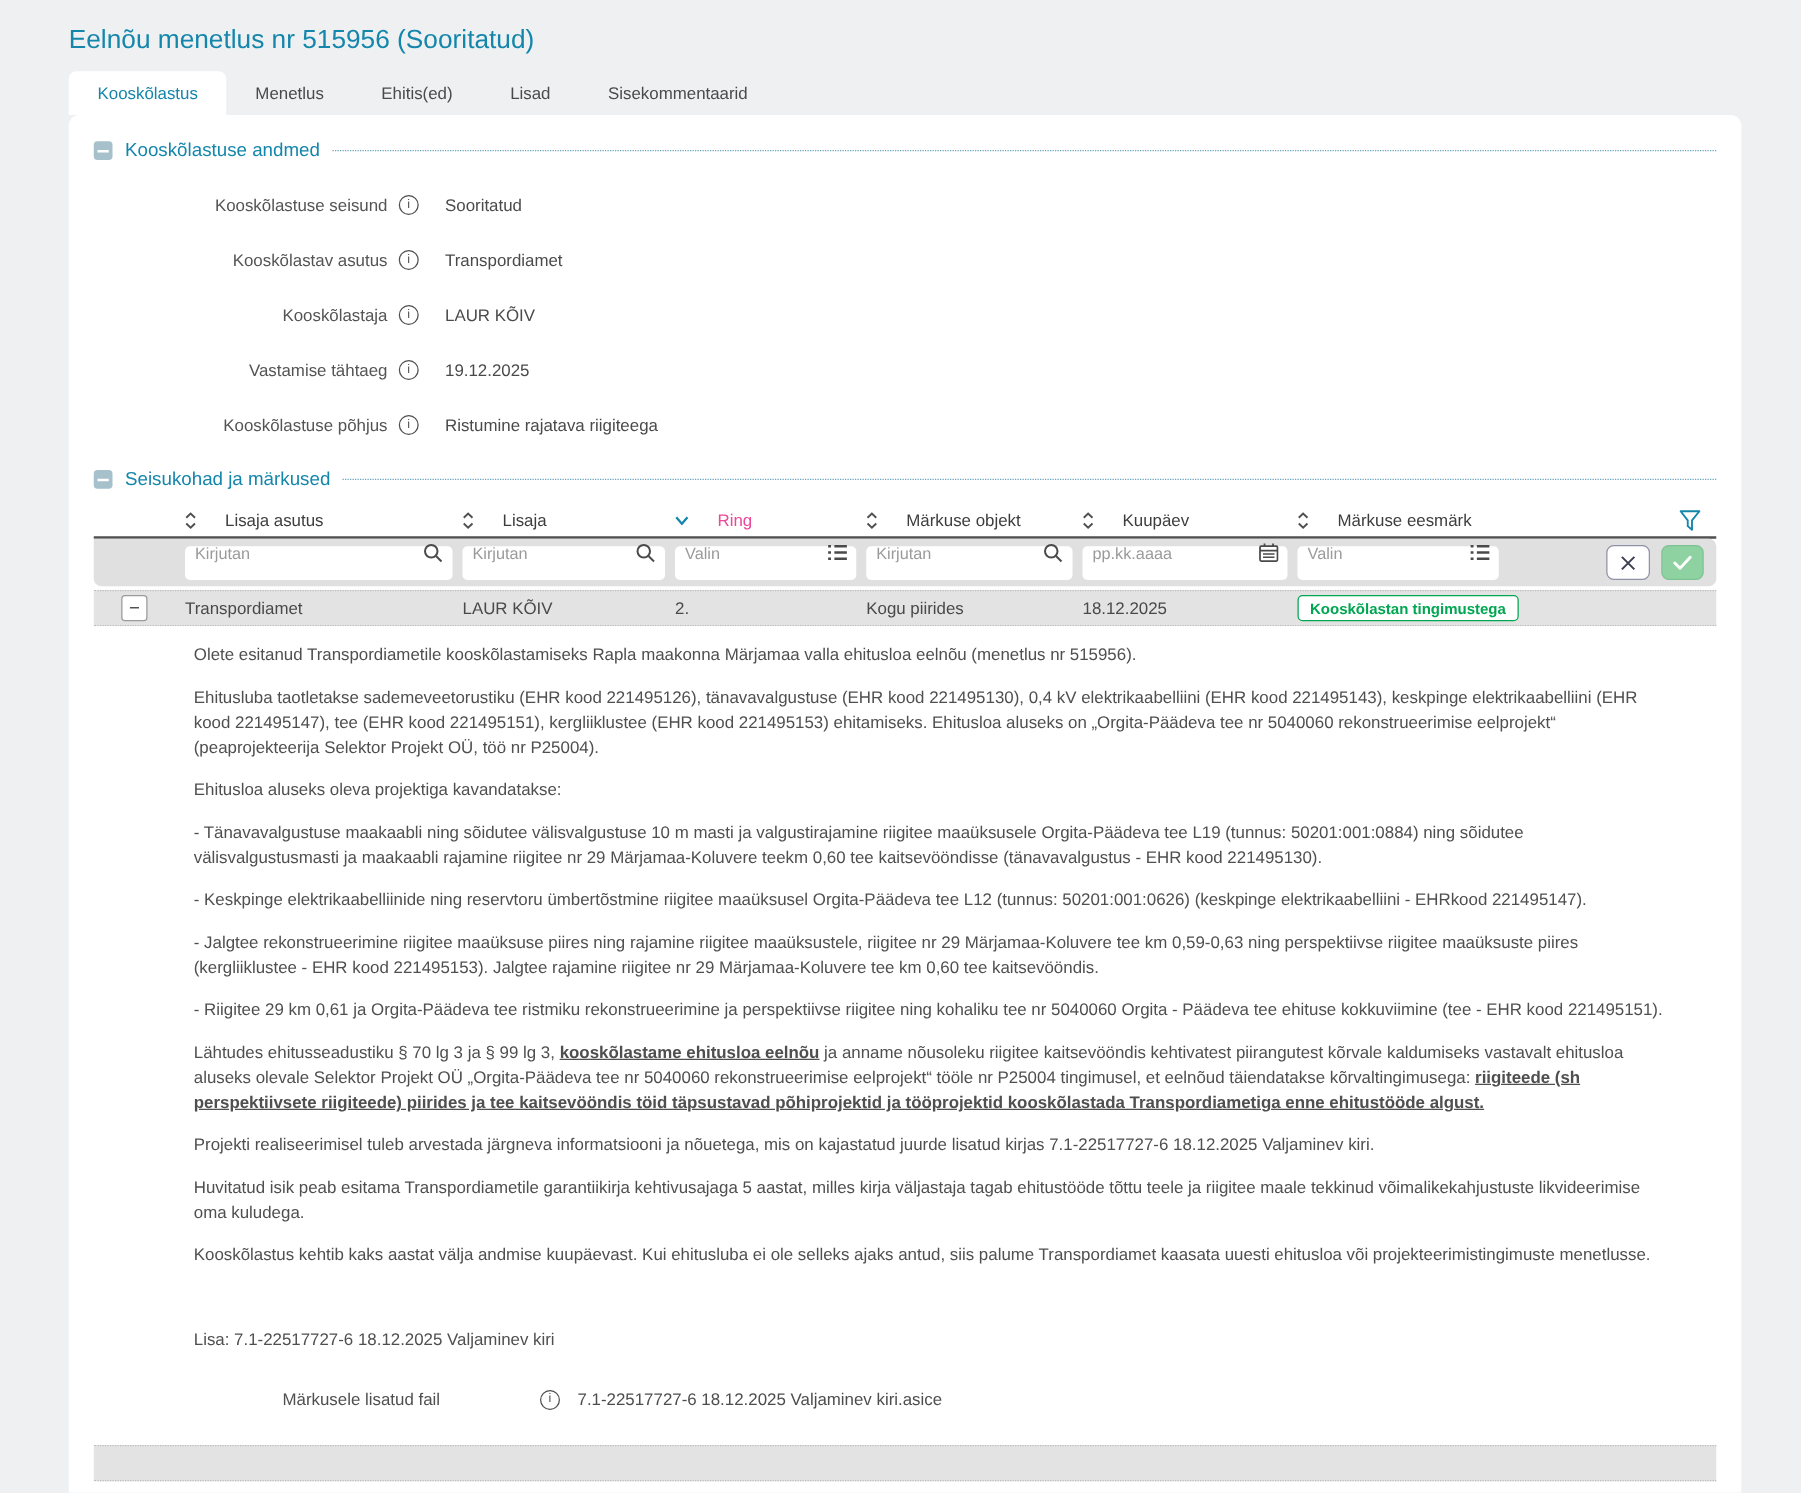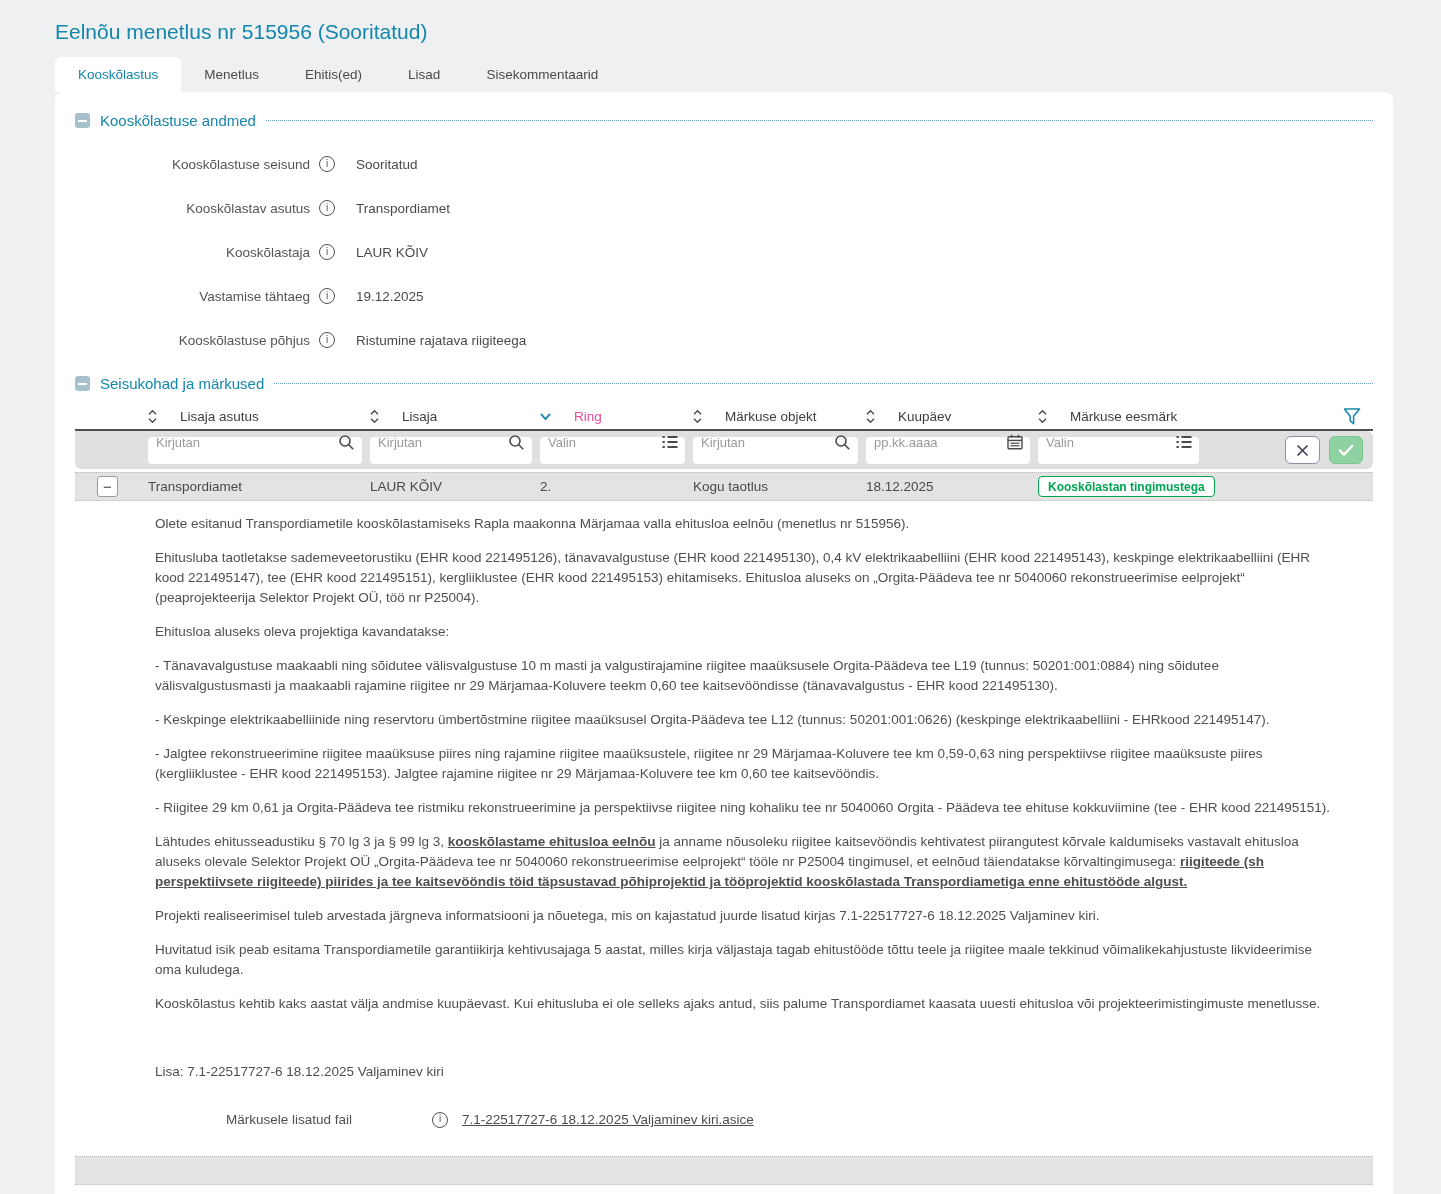--- a/index.html
+++ b/index.html
@@ -92,21 +92,21 @@
     font-size:12px; font-weight:bold; background:#fff; white-space:nowrap;
   }
   .badge.green  { color:#00a651; border-color:#00a651; }
 
   .detail { padding:13px 42px 14px 80px; font-size:13.5px; color:#4f4f4f; line-height:20px; background:#fff; }
   .detail p { margin:0 0 14px 0; }
   .detail .strong { font-weight:bold; text-decoration:underline; }
   .detail .lisa { margin-top:48px; margin-bottom:28px; }
   .attach-row { display:flex; align-items:center; margin-bottom:12px; }
   .attach-label { width:268px; text-align:center; flex:none; }
-  .attach-link { margin-left:14px; color:#4d4d4d; text-decoration:underline; cursor:pointer; }
+  .attach-link { margin-left:14px; color:#4d4d4d; cursor:pointer; }
   svg { display:block; }
 </style>
 </head>
 <body>
 
 <h1 class="page-title">Eelnõu menetlus nr 515956 (Sooritatud)</h1>
 
 <div class="tabbar">
   <div class="tab active">Kooskõlastus</div>
   <div class="tab">Menetlus</div>
@@ -304,21 +304,21 @@
       </div>
     </div>
 
     <div class="t-grid data-row first">
       <div>
           <span class="expand-btn minus"></span>
         </div>
       <div>Transpordiamet</div>
       <div>LAUR KÕIV</div>
       <div>2.</div>
-      <div>Kogu taotlus</div>
+      <div>Kogu piirides</div>
       <div>18.12.2025</div>
       <div><span class="badge green">Kooskõlastan tingimustega</span></div>
       <div></div>
     </div>
 
     <div class="detail">
       <p>Olete esitanud Transpordiametile kooskõlastamiseks Rapla maakonna Märjamaa valla ehitusloa eelnõu (menetlus nr 515956).</p>
       <p>Ehitusluba taotletakse sademeveetorustiku (EHR kood 221495126), tänavavalgustuse (EHR kood 221495130), 0,4 kV elektrikaabelliini (EHR kood 221495143), keskpinge elektrikaabelliini (EHR kood 221495147), tee (EHR kood 221495151), kergliiklustee (EHR kood 221495153) ehitamiseks. Ehitusloa aluseks on „Orgita-Päädeva tee nr 5040060 rekonstrueerimise eelprojekt“ (peaprojekteerija Selektor Projekt OÜ, töö nr P25004).</p>
       <p>Ehitusloa aluseks oleva projektiga kavandatakse:</p>
       <p>- Tänavavalgustuse maakaabli ning sõidutee välisvalgustuse 10 m masti ja valgustirajamine riigitee maaüksusele Orgita-Päädeva tee L19 (tunnus: 50201:001:0884) ning sõidutee välisvalgustusmasti ja maakaabli rajamine riigitee nr 29 Märjamaa-Koluvere teekm 0,60 tee kaitsevööndisse (tänavavalgustus - EHR kood 221495130).</p>

